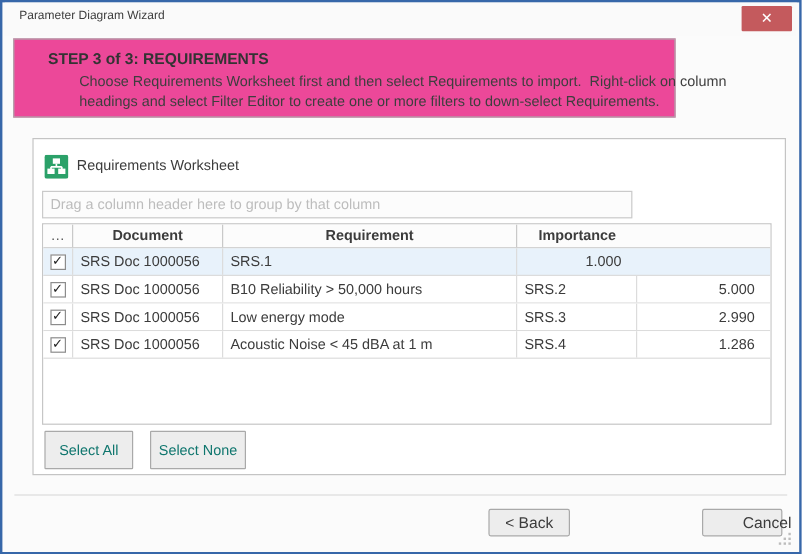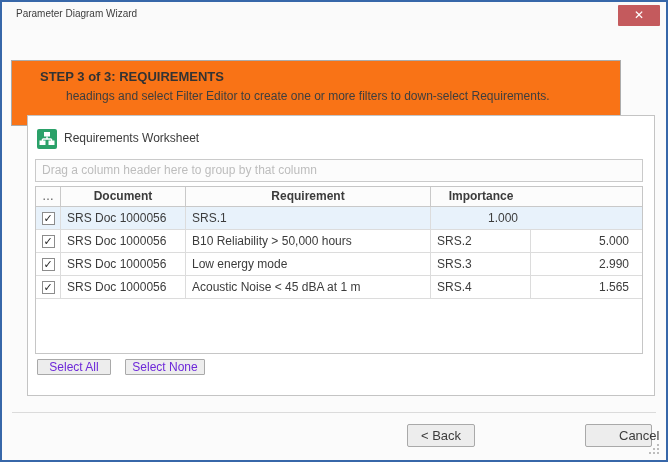--- a/index.html
+++ b/index.html
@@ -9,40 +9,40 @@
             background:#FBFBFB; overflow:hidden; }
 
   
   .titlebar { position:absolute; left:2px; top:0; right:2px; height:28px; background:#FAFAFA; }
   .title { position:absolute; left:12px; top:6px; font-size:10px; color:#3D3D3D; }
   .close-btn { position:absolute; top:3px; right:4px; width:42px; height:21px;
                background:#C45A5D; border-radius:1px; color:#fff; text-align:center;
                font-size:12px; font-weight:bold; line-height:21px; cursor:pointer; }
 
   
-  .header-panel { position:absolute; left:9px; top:30px; width:610px; height:66px;
-                  border:1px solid #ABABAB; background:#f97316;margin-top:28px; }
+  .header-panel { position:absolute; left:9px; top:30px; width:552px; height:66px;
+                  border:1px solid #ABABAB; background:#ec4899; }
   .step-title { position:absolute; left:28px; top:8px; font-size:13px; font-weight:bold; color:#333; }
   .desc { position:absolute; left:54px; top:27px; font-size:12px; color:#3E3E3E; line-height:16px; }
   .desc div { white-space:pre; }
 
   
   .main-panel { position:absolute; left:25px; top:113px; width:628px; height:281px;
                 border:1px solid #C4C4C4; background:#FFFFFF; }
 
   .ws-icon { position:absolute; left:9px; top:13px; width:20px; height:20px; }
   .ws-label { position:absolute; left:36px; top:11px; height:23px; line-height:23px;
               font-size:12px; color:#3C3C3C; }
   .combobox { position:absolute; left:129px; top:11px; width:477px; height:23px;
               border:1px solid #ACACAC; background:#fff; cursor:pointer; }
   .combobox-value { position:absolute; left:5px; top:0; line-height:21px; font-size:12px; color:#3C3C3C; }
   .combobox-btn { position:absolute; right:0; top:0; width:19px; height:21px; background:#E4E4E4;
                   border-left:1px solid #ACACAC; display:flex; align-items:center; justify-content:center; }
 
-  .group-panel { position:absolute; left:7px; top:43px; width:608px; height:23px;
+  .group-panel { position:absolute; left:7px; top:43px; width:492px; height:23px;
                  border:1px solid #CACACA; background:#FCFCFC; }
   .group-panel span { display:block; padding-left:6px; line-height:21px; font-size:12px; color:#BDBDBD; }
 
   
   .grid { position:absolute; left:7px; top:70px; width:608px; height:168px;
           border:1px solid #C6C6C6; background:#fff; overflow:hidden; }
   .grid-header, .grid-row { display:grid; grid-template-columns:25px 125px 245px 100px 1fr; }
   .grid-header { height:20px; border-bottom:1px solid #C9C9C9; background:#FCFCFC; }
   .grid-header .hcell { font-size:12px; font-weight:bold; color:#3C3C3C; text-align:center;
                         line-height:19px; border-right:1px solid #C9C9C9; overflow:hidden; cursor:pointer; }
@@ -52,22 +52,22 @@
   .grid-row.selected { background:#E8F2FB; }
   .cell { font-size:12px; color:#3C3C3C; line-height:22px; padding-left:6px;
           border-right:1px solid #DCDCDC; overflow:hidden; white-space:nowrap; }
   .cell:last-child { border-right:none; }
   .cell.num { text-align:right; padding-right:13px; padding-left:0; }
   .cell.ck { padding:0; display:flex; align-items:center; justify-content:center; }
   .checkbox { width:13px; height:13px; border:1px solid #8C8C8C; background:#fff;
               display:flex; align-items:center; justify-content:center; cursor:pointer; }
   .checkbox .check { font-size:11px; line-height:11px; color:#1F1F1F; font-weight:bold; }
 
-  .sel-btn { position:absolute; top:243px; height:16px; background:#EDEDED;
-             border:1px solid #A9A9A9; border-radius:1px; font-size:12px; color:#6d28d9;
+  .sel-btn { position:absolute; top:243px; height:32px; background:#EDEDED;
+             border:1px solid #A9A9A9; border-radius:1px; font-size:12px; color:#0f766e;
              font-family:inherit; cursor:pointer; }
   .sel-all { left:9px; width:74px; }
   .sel-none { left:97px; width:80px; }
 
   
   .footer-sep { position:absolute; left:10px; right:10px; top:410px; height:1px; background:#DBDBDB; }
   .f-btn { position:absolute; top:422px; height:23px; background:#EDEDED;
            border:1px solid #A9A9A9; border-radius:2px; font-size:13px; color:#3C3C3C;
            font-family:inherit; cursor:pointer; }
   .btn-back { left:405px; width:68px; }
@@ -89,20 +89,21 @@
   <div class="titlebar">
     <span class="title">Parameter Diagram Wizard</span>
     <div class="close-btn">
       <span>✕</span>
     </div>
   </div>
 
   <div class="header-panel">
     <div class="step-title">STEP 3 of 3: REQUIREMENTS</div>
     <div class="desc">
+      <div>Choose Requirements Worksheet first and then select Requirements to import.  Right-click on column</div>
       <div>headings and select Filter Editor to create one or more filters to down-select Requirements.</div>
     </div>
   </div>
 
   <div class="main-panel">
 
     <span class="ws-icon">
       <svg width="20" height="20" viewBox="0 0 20 20">
         <rect x="0" y="0" width="20" height="20" rx="2" fill="#2BA169"></rect>
         <rect x="7" y="3" width="6" height="4.5" fill="#fff"></rect>
@@ -163,21 +164,21 @@
 
       <div class="grid-row">
         <div class="cell ck">
           <span class="checkbox">
             <span class="check">✓</span>
           </span>
         </div>
         <div class="cell">SRS Doc 1000056</div>
         <div class="cell">Acoustic Noise &lt; 45 dBA at 1 m</div>
         <div class="cell">SRS.4</div>
-        <div class="cell num">1.565</div>
+        <div class="cell num">1.286</div>
       </div>
     </div>
 
     <button class="sel-btn sel-all">Select All</button>
     <button class="sel-btn sel-none">Select None</button>
   </div>
 
   <div class="footer-sep"></div>
 
   <button class="f-btn btn-back">&lt; Back</button>

